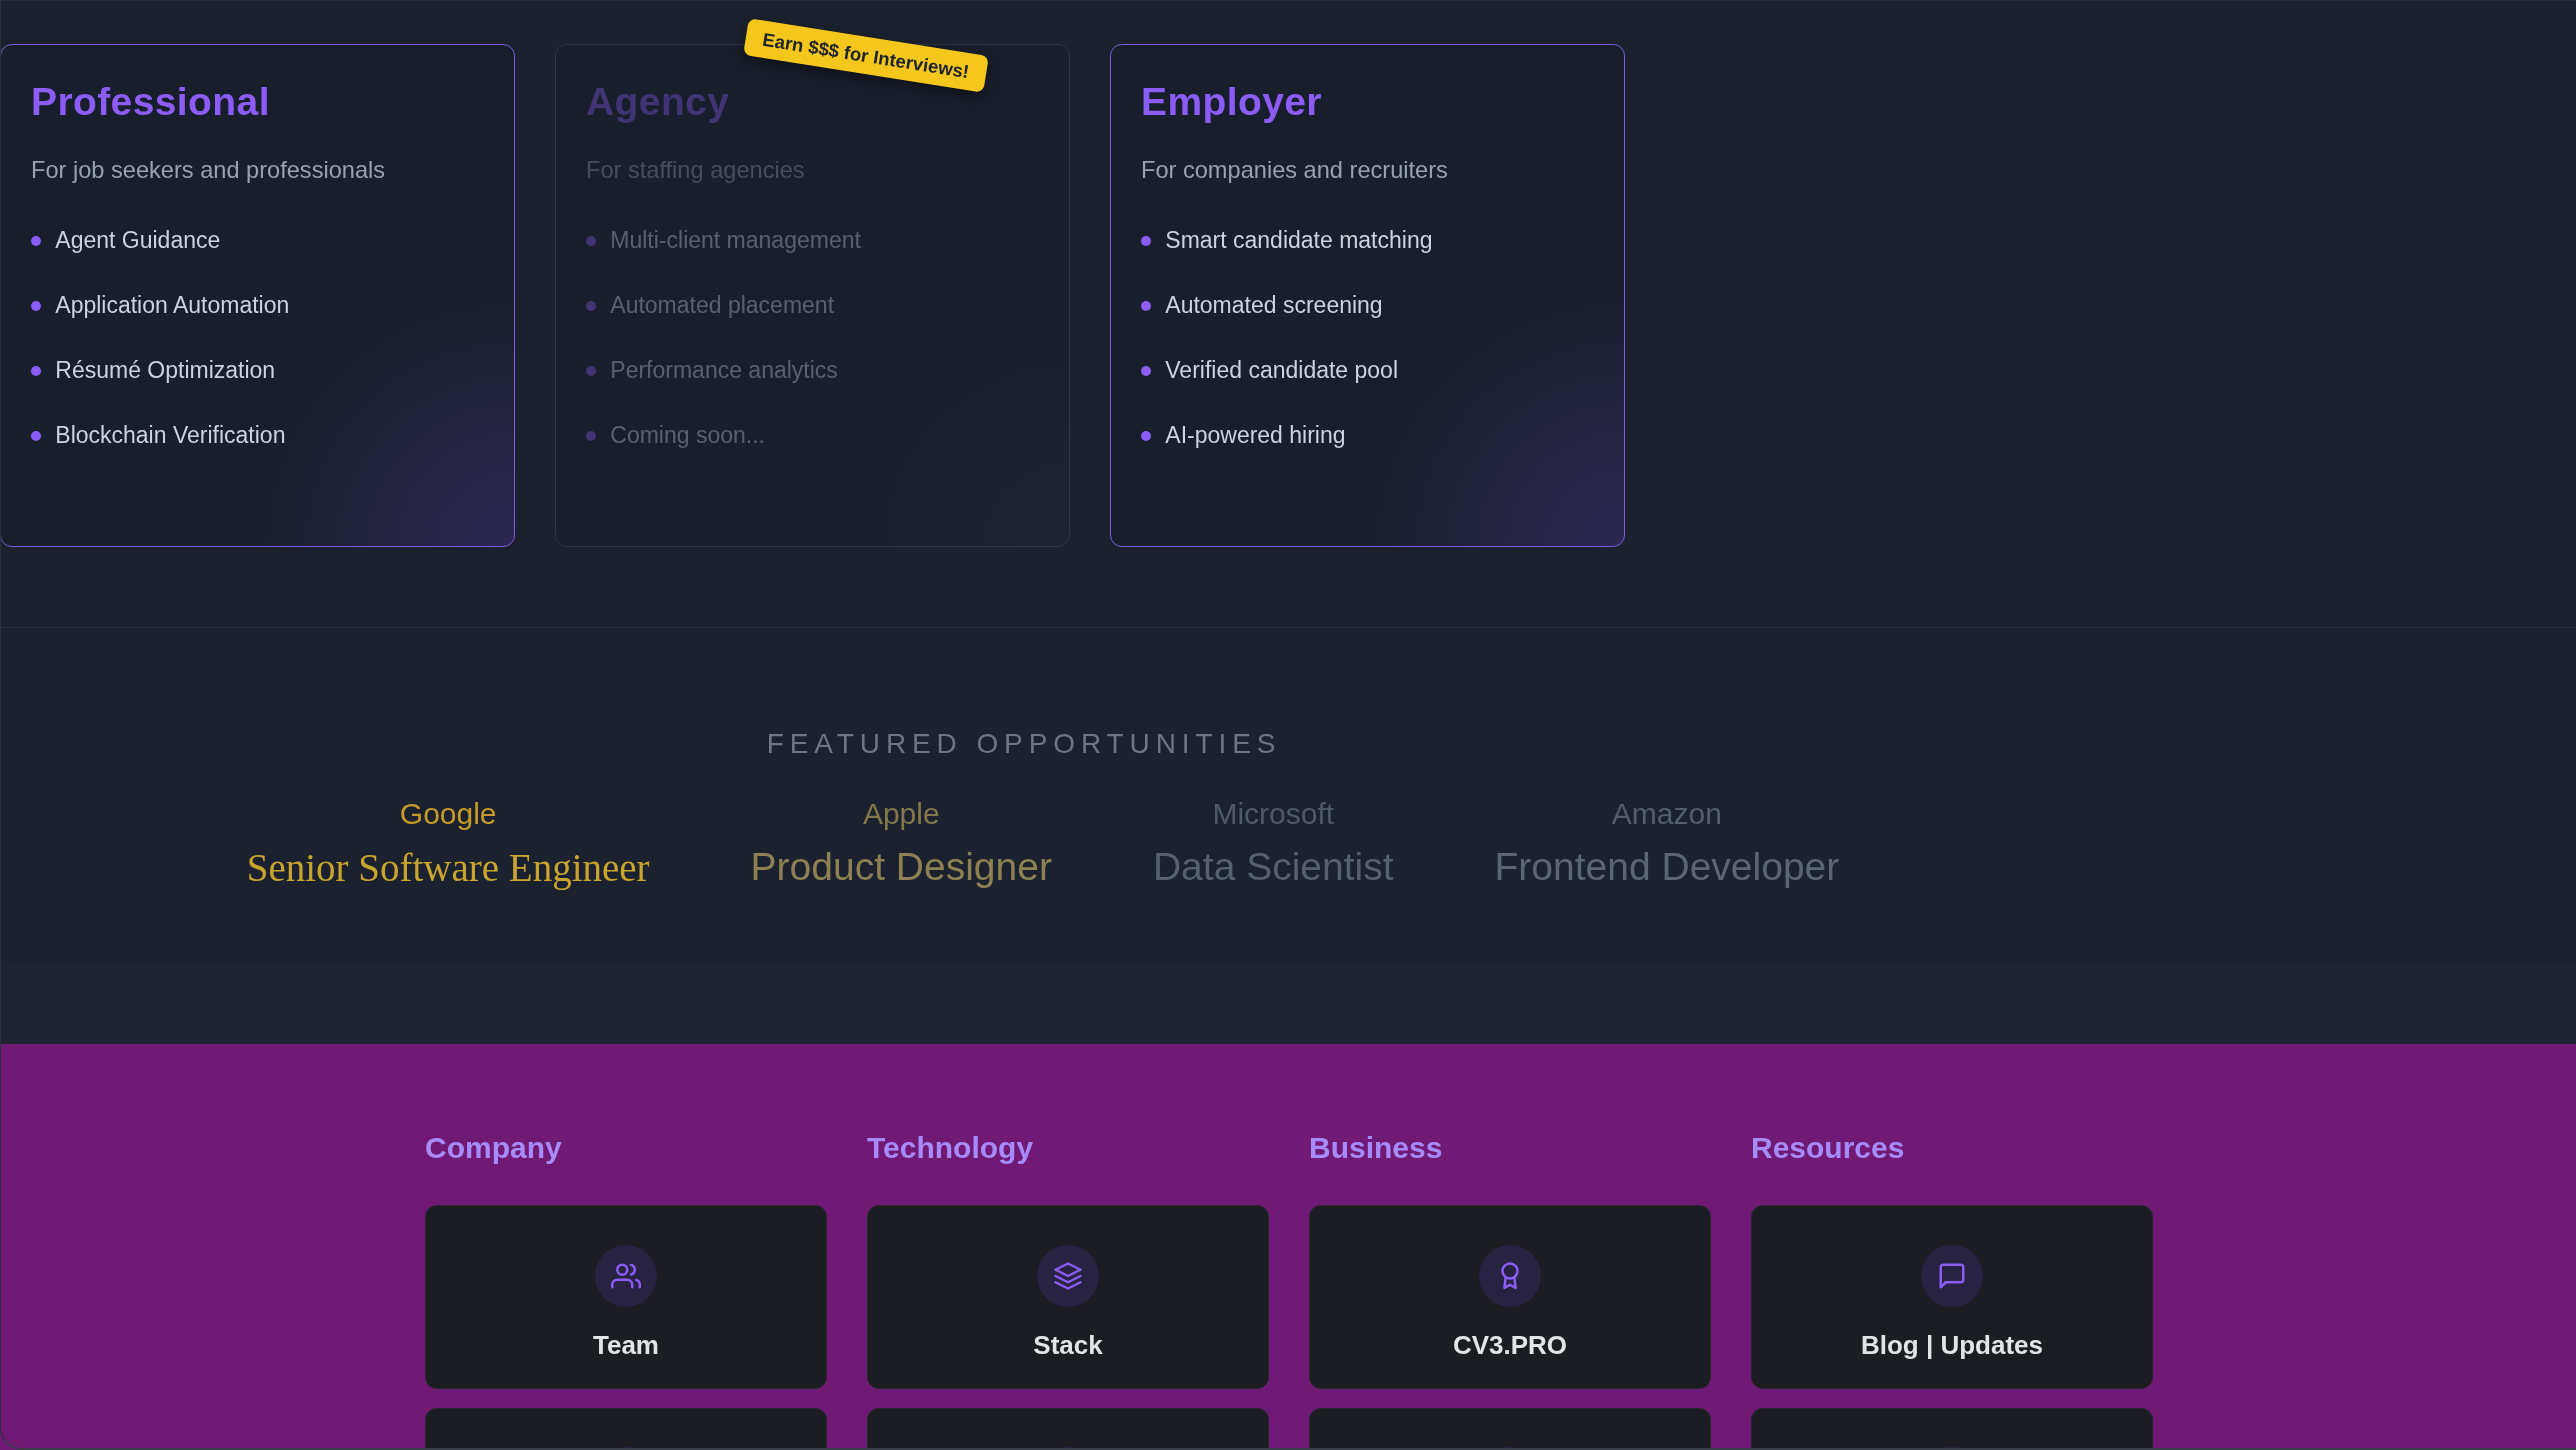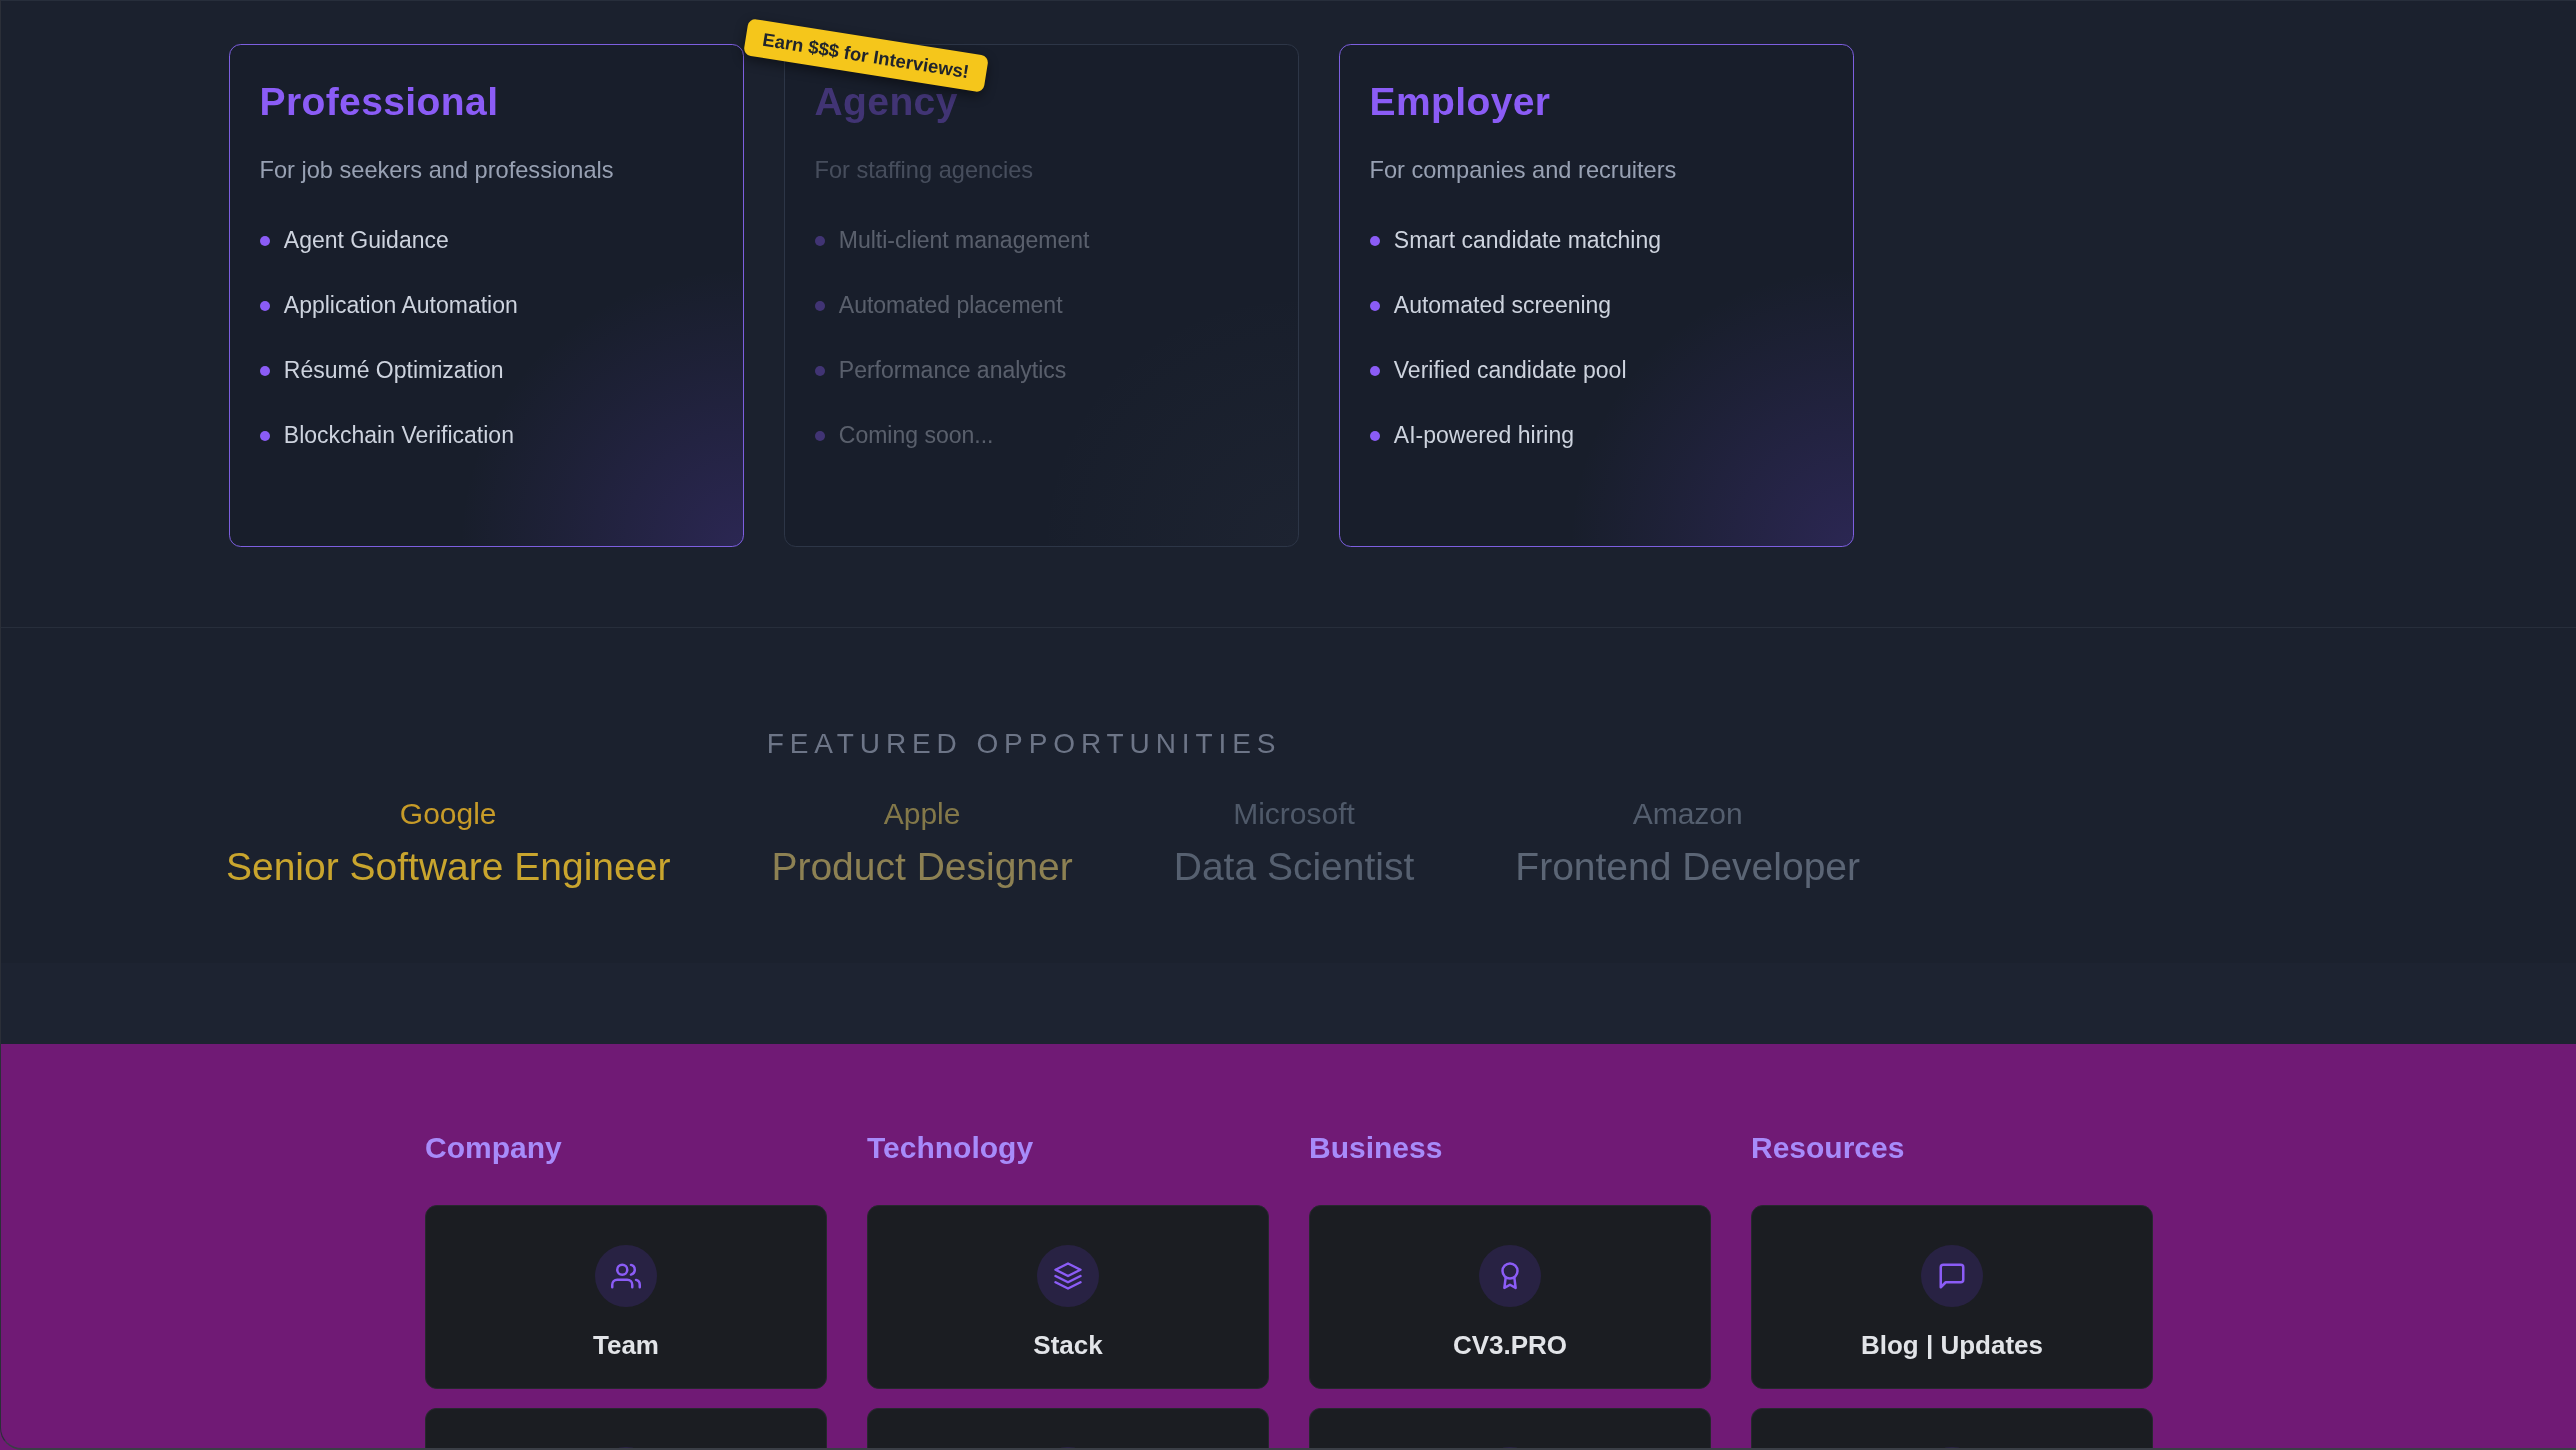--- a/index.html
+++ b/index.html
@@ -21,21 +21,21 @@
 
   
   .pricing-section {
     position:absolute; left:0; top:0; width:2576px; height:628px;
     background:#1b212e;
     border-top:0.8px solid #272e3b;
     border-bottom:0.8px solid #272e3b;
   }
   .plans-row {
     position:absolute; left:0; top:43px; width:2082px;
-    display:flex; justify-content:center; gap:40px;
+    display:flex; gap:40px;
   }
   .plan-card {
     width:515px; height:503px;
     border:0.8px solid #7d5fe0;
     border-radius:11.8px;
     padding:35px 30px;
     background:
       radial-gradient(85% 85% at 100% 100%, rgba(104,66,209,0.24) 0%, rgba(104,66,209,0.07) 45%, rgba(0,0,0,0) 65%),
       rgba(23,27,39,0.45);
     position:relative;
@@ -83,21 +83,21 @@
     text-align:center; margin-top:99px;
     font-size:28px; letter-spacing:5.9px; color:#6d7587; font-weight:normal;
   }
   .jobs-row {
     display:flex; justify-content:center; align-items:flex-start;
     gap:101px; margin-top:37px;padding-left:38px;
   }
   .job-item { text-align:center; }
   .job-company { font-size:30px; margin-bottom:13.5px; }
   .job-title { font-size:39px; }
-  .job-0 .job-company{ color:#c79b28; } .job-0 .job-title{ color:#c9a52e; }
+  .job-0 .job-company{ color:#c79b28; } .job-0 .job-title{ color:#c9a52e;font-family:Liberation Serif, serif; }
   .job-1 .job-company{ color:#837849; } .job-1 .job-title{ color:#8d8153; }
   .job-2 .job-company{ color:#4f5969; } .job-2 .job-title{ color:#566070; }
   .job-3 .job-company{ color:#545e6e; } .job-3 .job-title{ color:#5b6575; }
 
   
   .band {
     position:absolute; left:0; top:963px; width:2576px; height:81px;
     background:#1d2331;
   }
 

